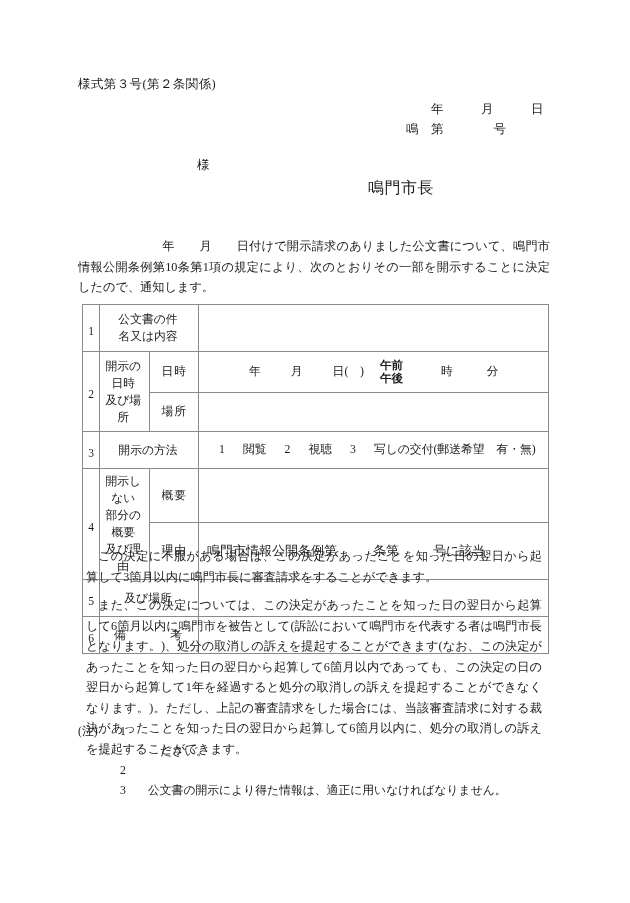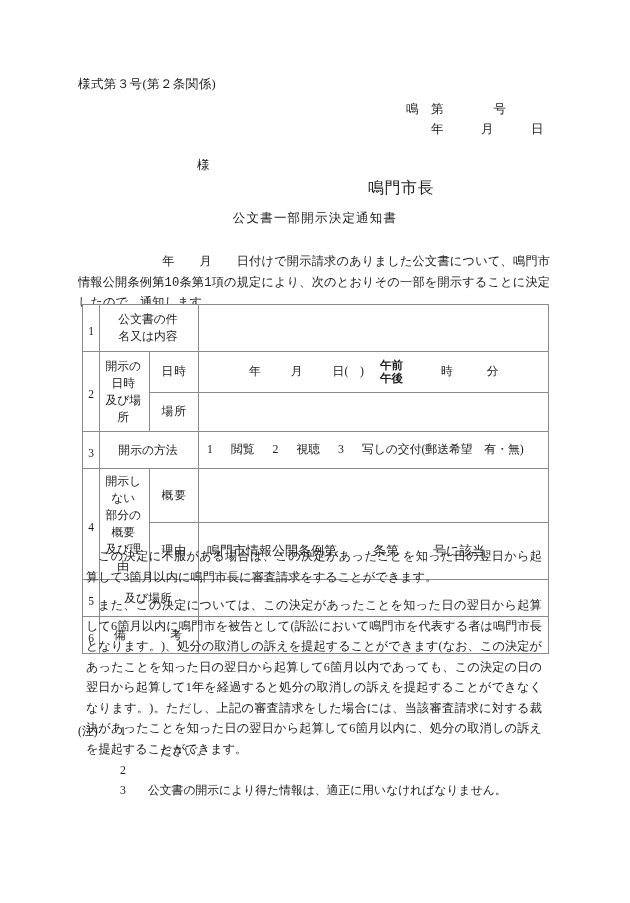--- a/index.html
+++ b/index.html
@@ -52,23 +52,22 @@
   }
 
   
   .para {
     font-size: 12.2px;
     line-height: 20.5px;
     text-align: justify;
     text-justify: inter-ideograph;
   }
   #intro-para {
-    left: 78px; top: 252px;
+    left: 78px; top: 236px;
     width: 472px;
-    font-family: Liberation Mono, monospace;
   }
   #intro-para .first-line-indent { display: inline-block; width: 84px; }
 
   #appeal-block {
     left: 78px; top: 538px;
     width: 472px;
   }
   #appeal-block p {
     margin: 8px;
     text-indent: 12px;
@@ -155,45 +154,44 @@
   .ampm {
     display: inline-block;
     line-height: 13px;
     font-size: 11.5px;
     text-align: left;
     font-weight: bold;
   }
   .ampm span { display: block; }
 
   
-  .method-line { white-space: pre; font-size: 11.8px; }
+  .method-line { white-space: pre; font-size: 11.8px; margin-left: 12px; }
   .method-line .m-gap { display: inline-block; width: 18px; }
 
   
   .reason-line { white-space: pre; font-size: 13px; }
   .reason-line .r-gap1 { display: inline-block; width: 36px; }
   .reason-line .r-gap2 { display: inline-block; width: 34px; }
 </style>
 </head>
 <body>
 
 <div id="page">
 
   <div class="abs ln" id="form-code">様式第３号(第２条関係)</div>
 
   <div class="abs" id="doc-number-block">
+    <div class="ln"><span class="ln">　　</span><span>年</span><span class="ln">　　　</span><span>月</span><span class="ln">　　　</span><span>日</span></div>
     <div class="ln"><span>鳴</span><span class="ln">　</span><span>第</span><span class="ln">　　　　</span><span>号</span></div>
-    <div class="ln"><span class="ln">　　</span><span>年</span><span class="ln">　　　</span><span>月</span><span class="ln">　　　</span><span>日</span></div>
   </div>
 
   <div class="abs ln" id="addressee">様</div>
 
   <div class="abs ln" id="issuer">鳴門市長</div>
 
-  <div class="abs" id="doc-title">公文書一部開示決定通知書</div>
 
   <div class="abs para" id="intro-para">
     <span class="first-line-indent"></span><span>年　　月　　日付けで開示請求のありました公文書について、鳴門市情報公開条例第10条第1項の規定により、次のとおりその一部を開示することに決定したので、通知します。</span>
   </div>
 
   <table id="form-table">
 
     <tbody>
         <tr>
       <td class="c-num h-tall" rowspan="1">1</td>

